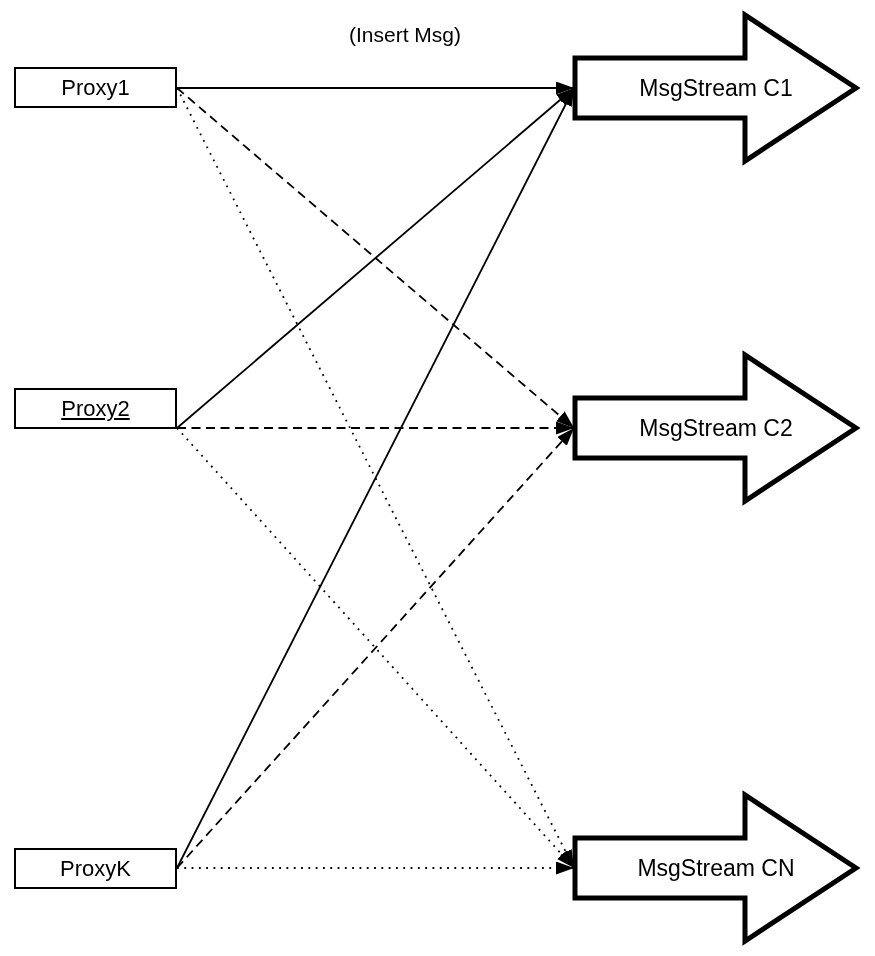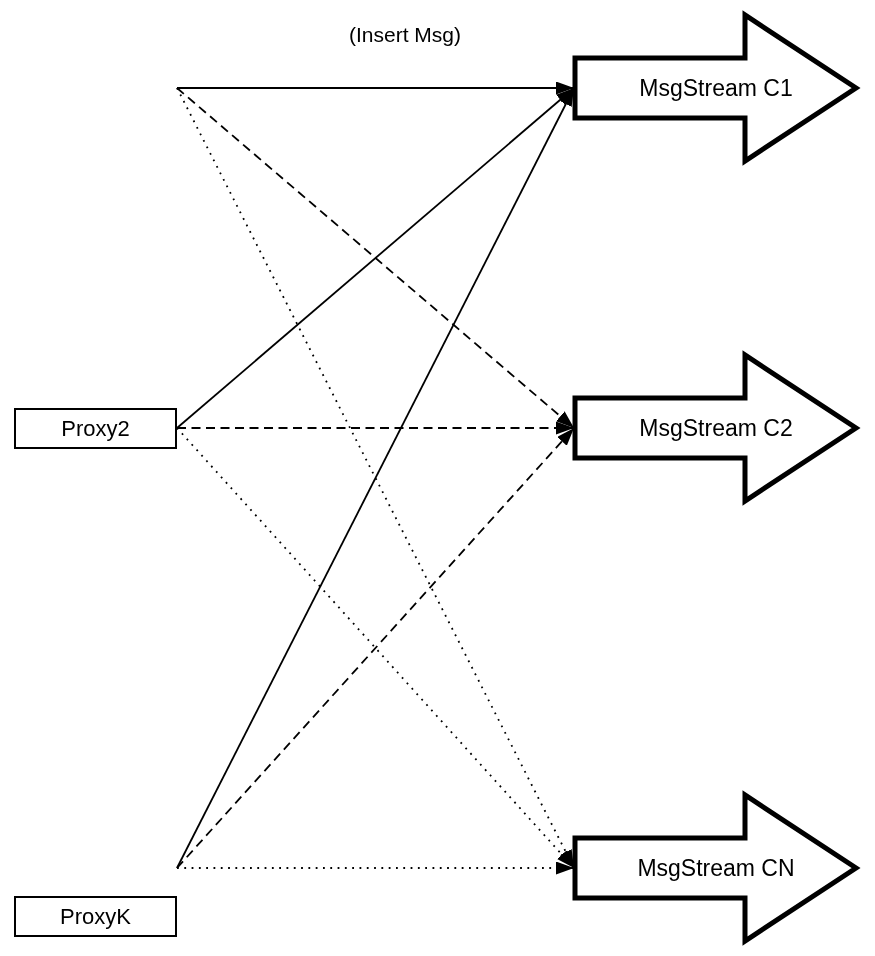--- a/index.html
+++ b/index.html
@@ -38,22 +38,22 @@
     box-sizing: border-box;
     border: 2px solid #000000;
     background: #ffffff;
     display: flex;
     align-items: center;
     justify-content: center;
     font-size: 22px;
     color: #000000;
   }
   .proxy-pos-1 { top: 67px; }
-  .proxy-pos-2 { top: 408px; }
-  .proxy-pos-3 { top: 848px; margin-top: 48px; }
+  .proxy-pos-2 { top: 388px; text-decoration: underline; }
+  .proxy-pos-3 { top: 848px; }
   .block-arrow {
     fill: #ffffff;
     stroke: #000000;
     stroke-width: 5;
     stroke-linejoin: miter;
   }
   .arrow-label {
     font-family: "Liberation Sans", sans-serif;
     font-size: 23px;
     fill: #000000;
@@ -98,20 +98,23 @@
     <g>
       <path class="block-arrow" d="M575,838 H745 V795 L856,868 L745,941 V898 H575 Z"></path>
       <text class="arrow-label" x="716" y="868">MsgStream CN</text>
     </g>
   </svg>
 
   <div class="annotation">
     <div>(Insert Msg)</div>
   </div>
 
+  <div class="proxy proxy-pos-1">
+    <span>Proxy1</span>
+  </div>
 
   <div class="proxy proxy-pos-2">
     <span>Proxy2</span>
   </div>
 
   <div class="proxy proxy-pos-3">
     <span>ProxyK</span>
   </div>
 
 </div>

